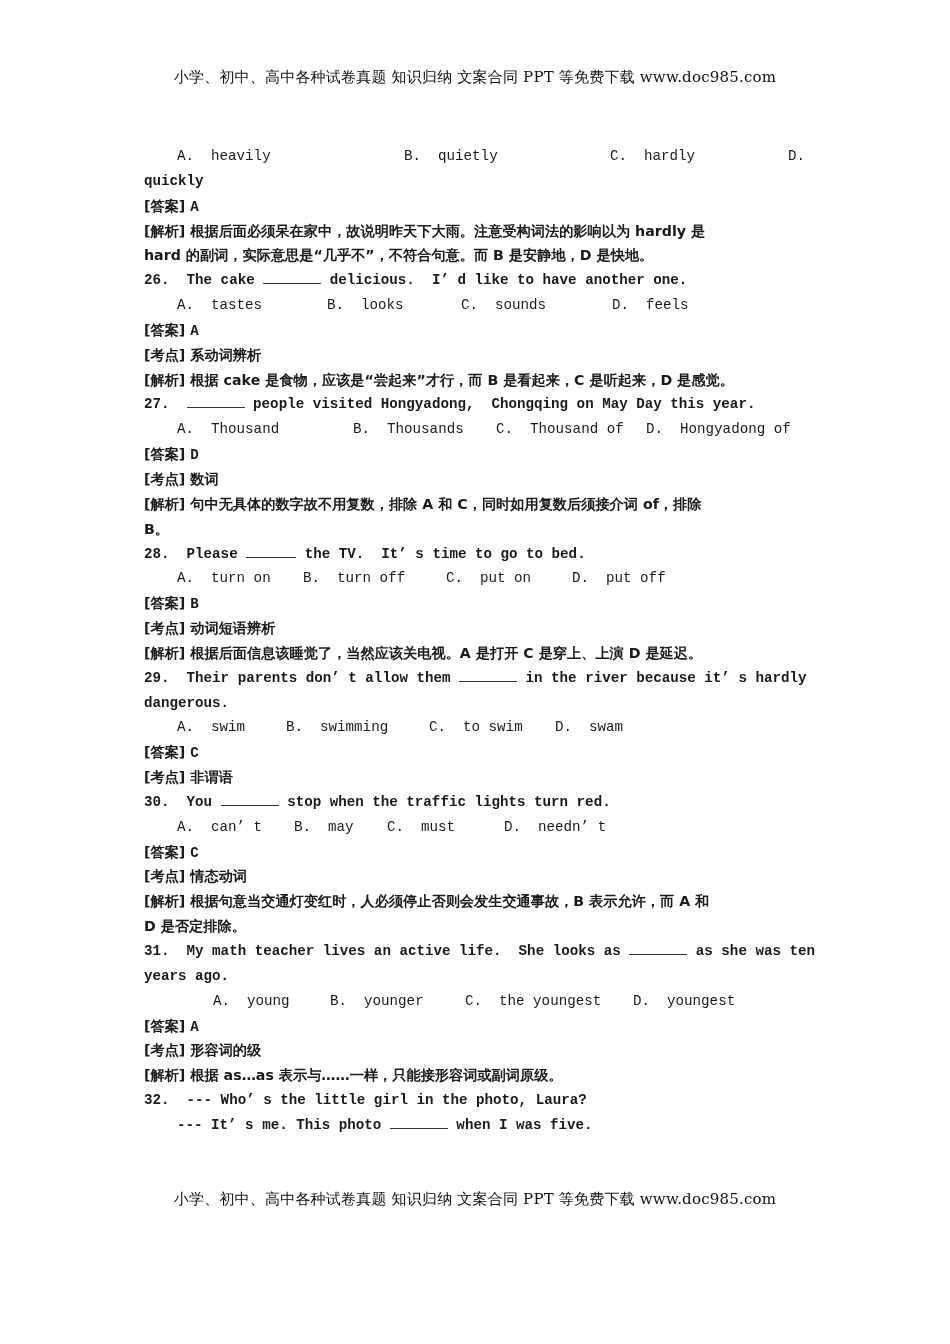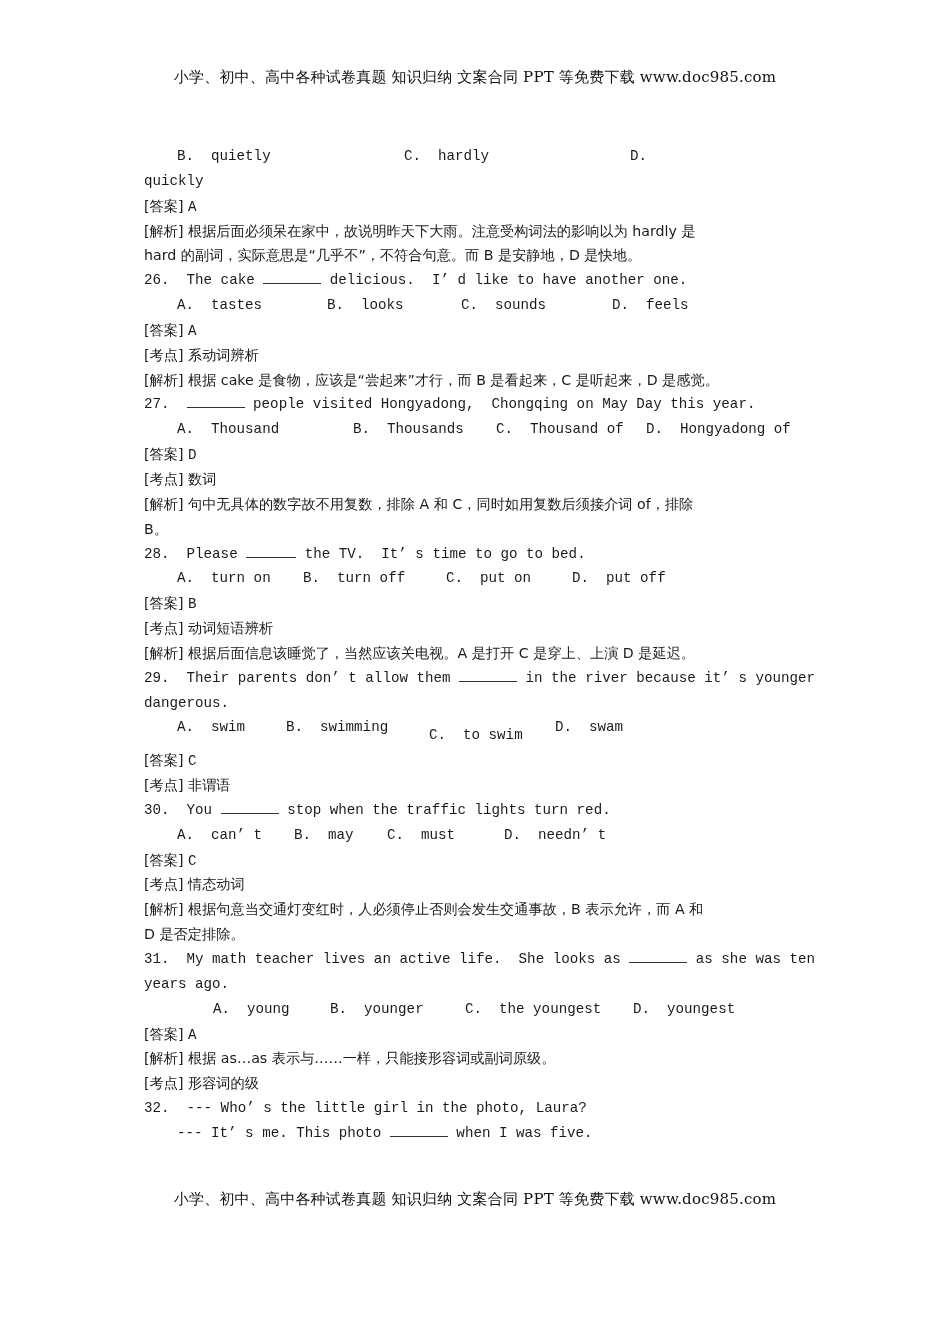--- a/index.html
+++ b/index.html
@@ -5,59 +5,60 @@
     html, body { margin: 0; padding: 0; background: #ffffff; }
     body { width: 950px; height: 1344px; position: relative; overflow: hidden; color: #1a1a1a; }
     .header, .footer {
       position: absolute; left: 0; width: 950px; text-align: center;
       font-family: "DejaVu Serif", "Liberation Serif", serif; font-size: 15px; letter-spacing: 0.2px; color: #111;
     }
     .header { top: 68px; }
     .footer { top: 1190px; }
     .page { position: absolute; left: 144px; top: 144px; width: 664px;
       font-family: "Liberation Mono", "DejaVu Sans Mono", monospace; font-size: 14.2px; line-height: 24.85px; }
-    .line { white-space: pre; height: 24.85px; overflow: visible; }
+    .line { white-space: pre; height: 24.85px; overflow: visible; font-weight: bold; }
     .indent { padding-left: 33px; }
     .opts { display: flex; padding-left: 33px; }
     .opt { white-space: pre; }
     .q-options-25 .opt:nth-child(1) { width: 227px; }
     .q-options-25 .opt:nth-child(2) { width: 206px; }
     .q-options-25 .opt:nth-child(3) { width: 178px; }
     .q-options-25 .opt:nth-child(4) { width: 20px; }
     .q26 .opt:nth-child(1) { width: 150px; }
     .q26 .opt:nth-child(2) { width: 134px; }
     .q26 .opt:nth-child(3) { width: 151px; }
     .q27 .opt:nth-child(1) { width: 176px; }
     .q27 .opt:nth-child(2) { width: 143px; }
     .q27 .opt:nth-child(3) { width: 150px; }
     .q28 .opt:nth-child(1) { width: 126px; }
     .q28 .opt:nth-child(2) { width: 143px; }
     .q28 .opt:nth-child(3) { width: 126px; }
     .q29 .opt:nth-child(1) { width: 109px; }
     .q29 .opt:nth-child(2) { width: 143px; }
-    .q29 .opt:nth-child(3) { width: 126px; margin-top: 8px; }
+    .q29 .opt:nth-child(3) { width: 126px; }
     .q30 .opt:nth-child(1) { width: 117px; }
     .q30 .opt:nth-child(2) { width: 93px; }
     .q30 .opt:nth-child(3) { width: 117px; }
     .q31 .opt:nth-child(1) { width: 117px; margin-left: 36px; }
     .q31 .opt:nth-child(2) { width: 135px; }
     .q31 .opt:nth-child(3) { width: 168px; }
     .cjk { font-family: "DejaVu Sans", "Liberation Sans", sans-serif; }
     .blank { display: inline-block; border-bottom: 1px solid #333; height: 14px; vertical-align: baseline; }
     .b7 { width: 58px; }
     .b6 { width: 50px; }
   </style>
 </head>
 <body>
 
 <div class="header">小学、初中、高中各种试卷真题 知识归纳 文案合同 PPT 等免费下载   www.doc985.com</div>
 
 <div class="page">
 
   <div class="opts q-options-25">
+    <span class="opt">A.  heavily</span>
     <span class="opt">B.  quietly</span>
     <span class="opt">C.  hardly</span>
     <span class="opt" style="margin-left:auto;">D.</span>
   </div>
   <div class="line">quickly</div>
   <div class="line"><span class="cjk">[答案] </span><span>A</span></div>
   <div class="line"><span class="cjk">[解析] </span><span class="cjk">根据后面必须呆在家中，故说明昨天下大雨。注意受构词法的影响以为 hardly 是</span></div>
   <div class="line cjk">hard 的副词，实际意思是“几乎不”，不符合句意。而 B 是安静地，D 是快地。</div>
 
   <div class="line"><span>26.  The cake </span><span class="blank b7"></span><span> delicious.  I’ d like to have another one.</span></div>
@@ -87,21 +88,21 @@
   <div class="opts q28">
     <span class="opt">A.  turn on</span>
     <span class="opt">B.  turn off</span>
     <span class="opt">C.  put on</span>
     <span class="opt">D.  put off</span>
   </div>
   <div class="line"><span class="cjk">[答案] </span><span>B</span></div>
   <div class="line"><span class="cjk">[考点] </span><span class="cjk">动词短语辨析</span></div>
   <div class="line"><span class="cjk">[解析] </span><span class="cjk">根据后面信息该睡觉了，当然应该关电视。A 是打开 C 是穿上、上演 D 是延迟。</span></div>
 
-  <div class="line"><span>29.  Their parents don’ t allow them </span><span class="blank b7"></span><span> in the river because it’ s younger</span></div>
+  <div class="line"><span>29.  Their parents don’ t allow them </span><span class="blank b7"></span><span> in the river because it’ s hardly</span></div>
   <div class="line">dangerous.</div>
   <div class="opts q29">
     <span class="opt">A.  swim</span>
     <span class="opt">B.  swimming</span>
     <span class="opt">C.  to swim</span>
     <span class="opt">D.  swam</span>
   </div>
   <div class="line"><span class="cjk">[答案] </span><span>C</span></div>
   <div class="line"><span class="cjk">[考点] </span><span class="cjk">非谓语</span></div>
 
@@ -119,20 +120,20 @@
 
   <div class="line"><span>31.  My math teacher lives an active life.  She looks as </span><span class="blank b7"></span><span> as she was ten</span></div>
   <div class="line">years ago.</div>
   <div class="opts q31">
     <span class="opt">A.  young</span>
     <span class="opt">B.  younger</span>
     <span class="opt">C.  the youngest</span>
     <span class="opt">D.  youngest</span>
   </div>
   <div class="line"><span class="cjk">[答案] </span><span>A</span></div>
+  <div class="line"><span class="cjk">[考点] </span><span class="cjk">形容词的级</span></div>
   <div class="line"><span class="cjk">[解析] </span><span class="cjk">根据 as…as 表示与……一样，只能接形容词或副词原级。</span></div>
-  <div class="line"><span class="cjk">[考点] </span><span class="cjk">形容词的级</span></div>
 
   <div class="line">32.  --- Who’ s the little girl in the photo, Laura?</div>
   <div class="line indent"><span>--- It’ s me. This photo </span><span class="blank b7"></span><span> when I was five.</span></div>
 </div>
 
 <div class="footer">小学、初中、高中各种试卷真题 知识归纳 文案合同 PPT 等免费下载   www.doc985.com</div>
 
 </body></html>

